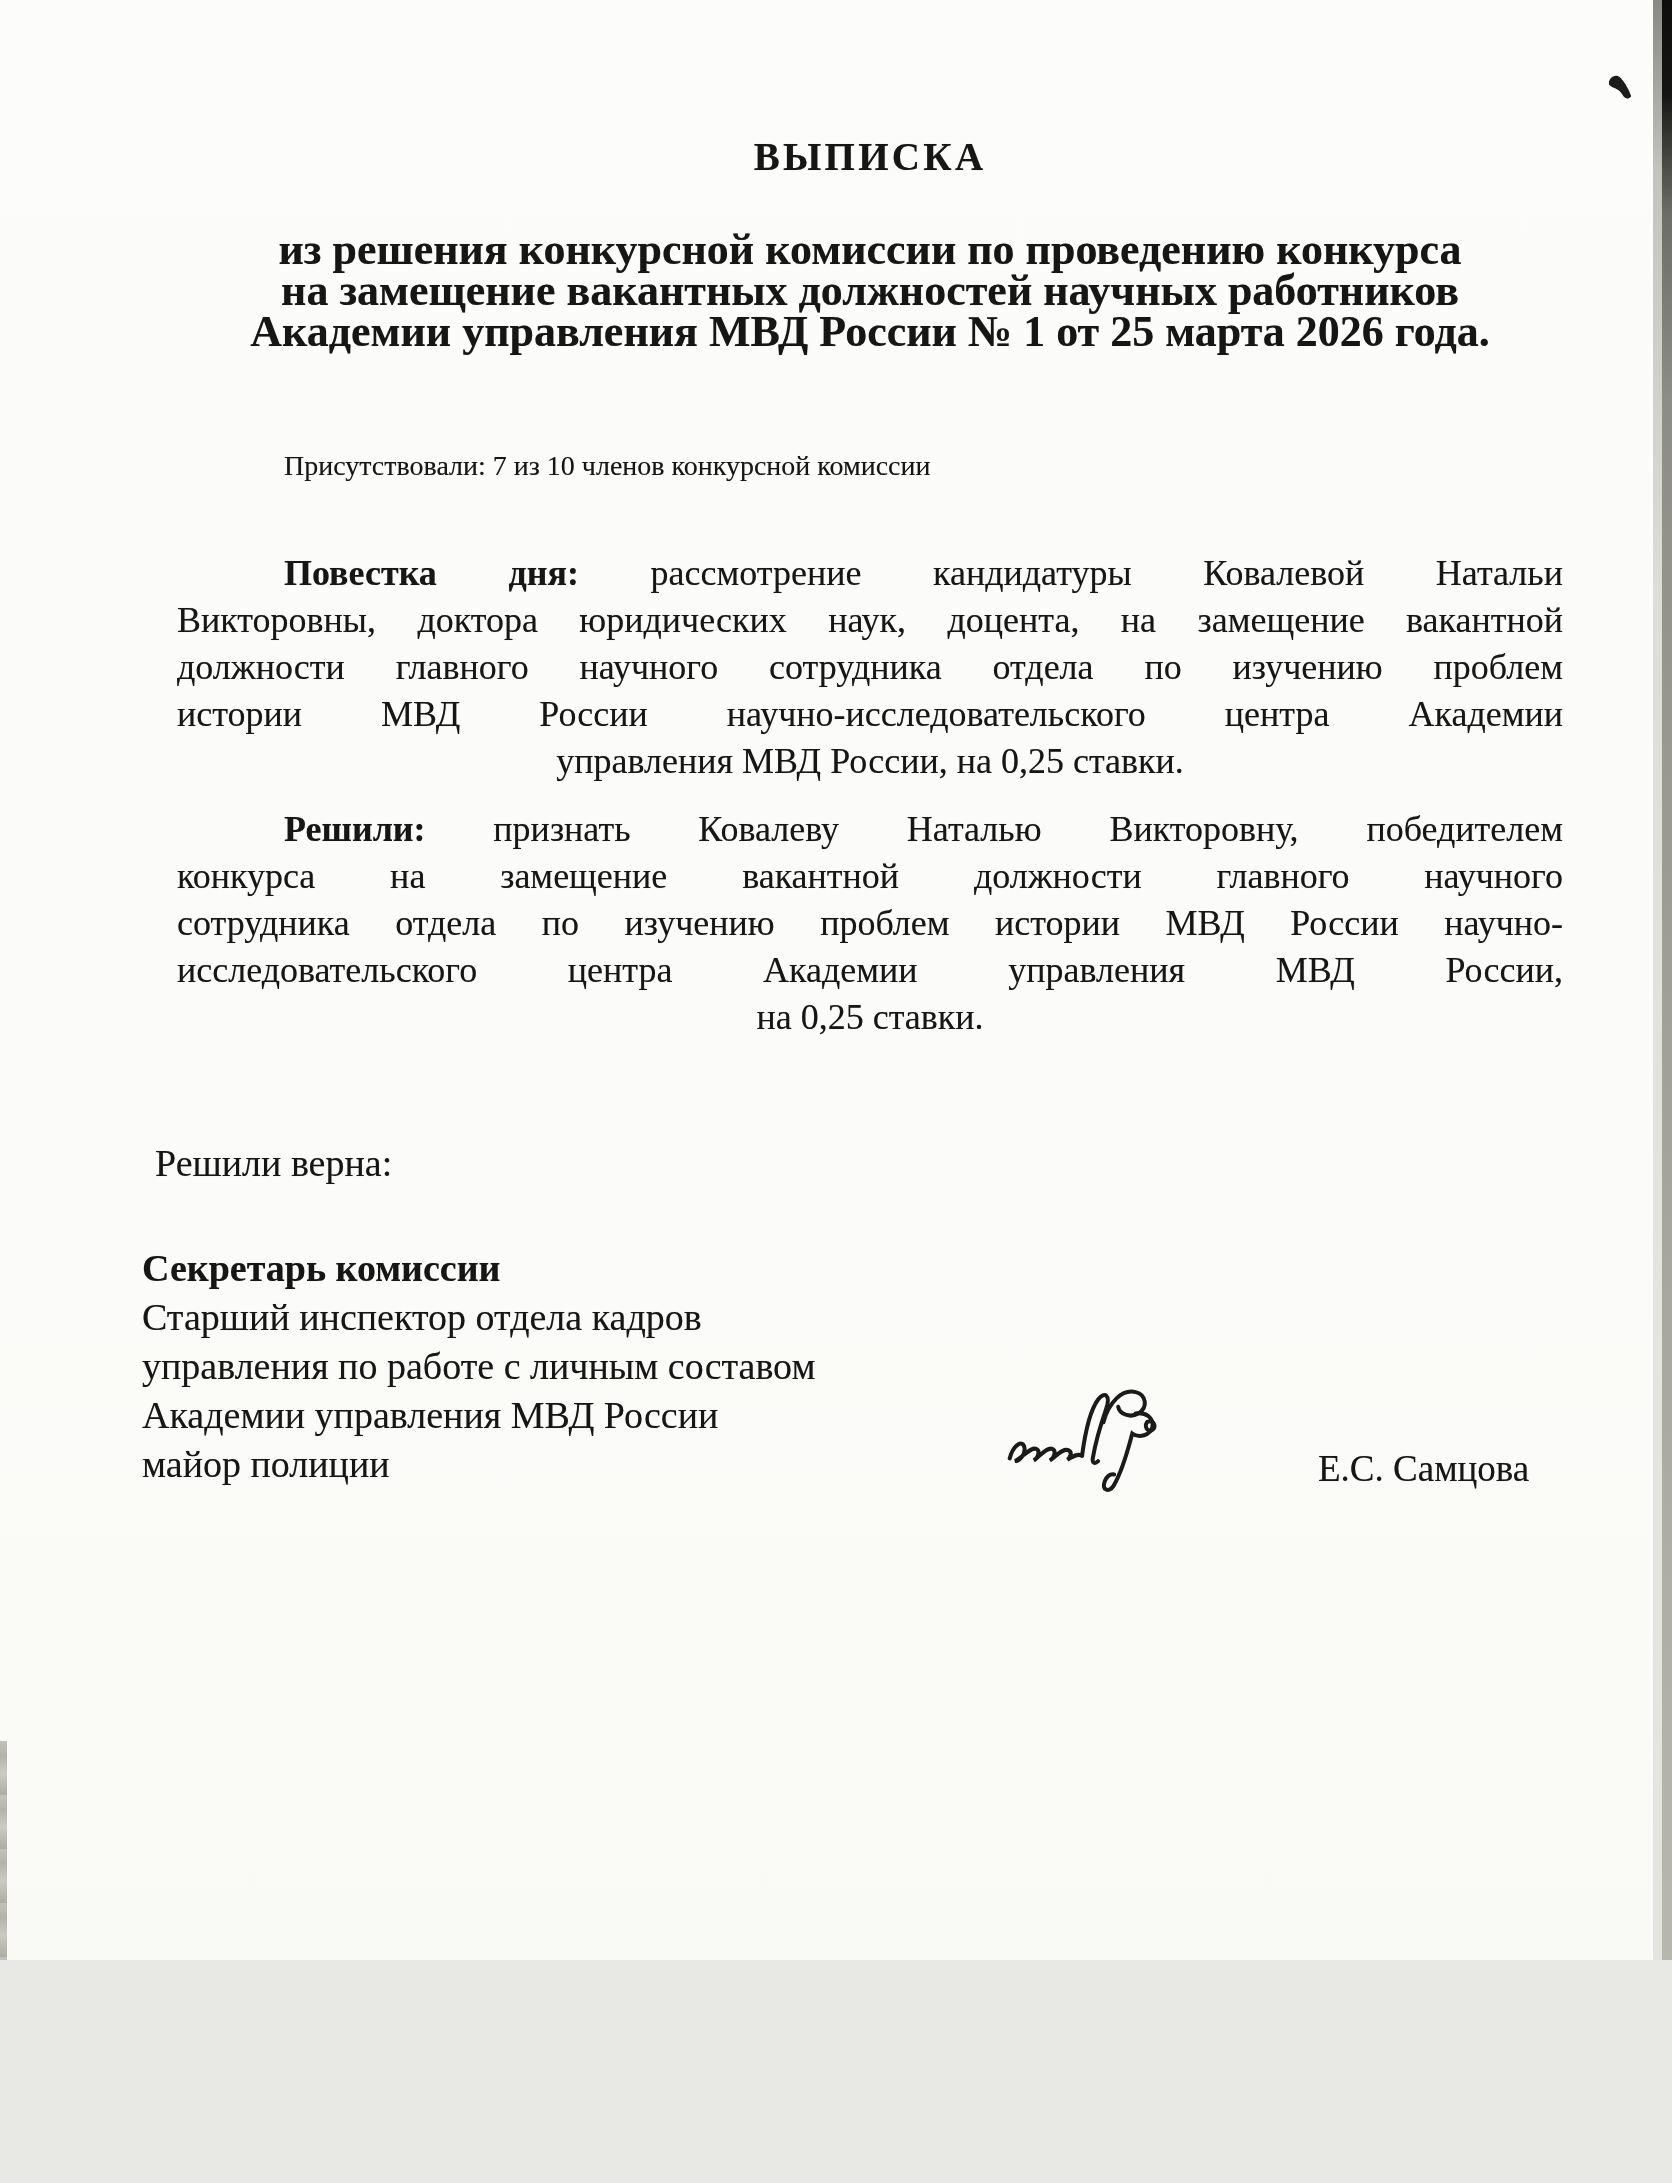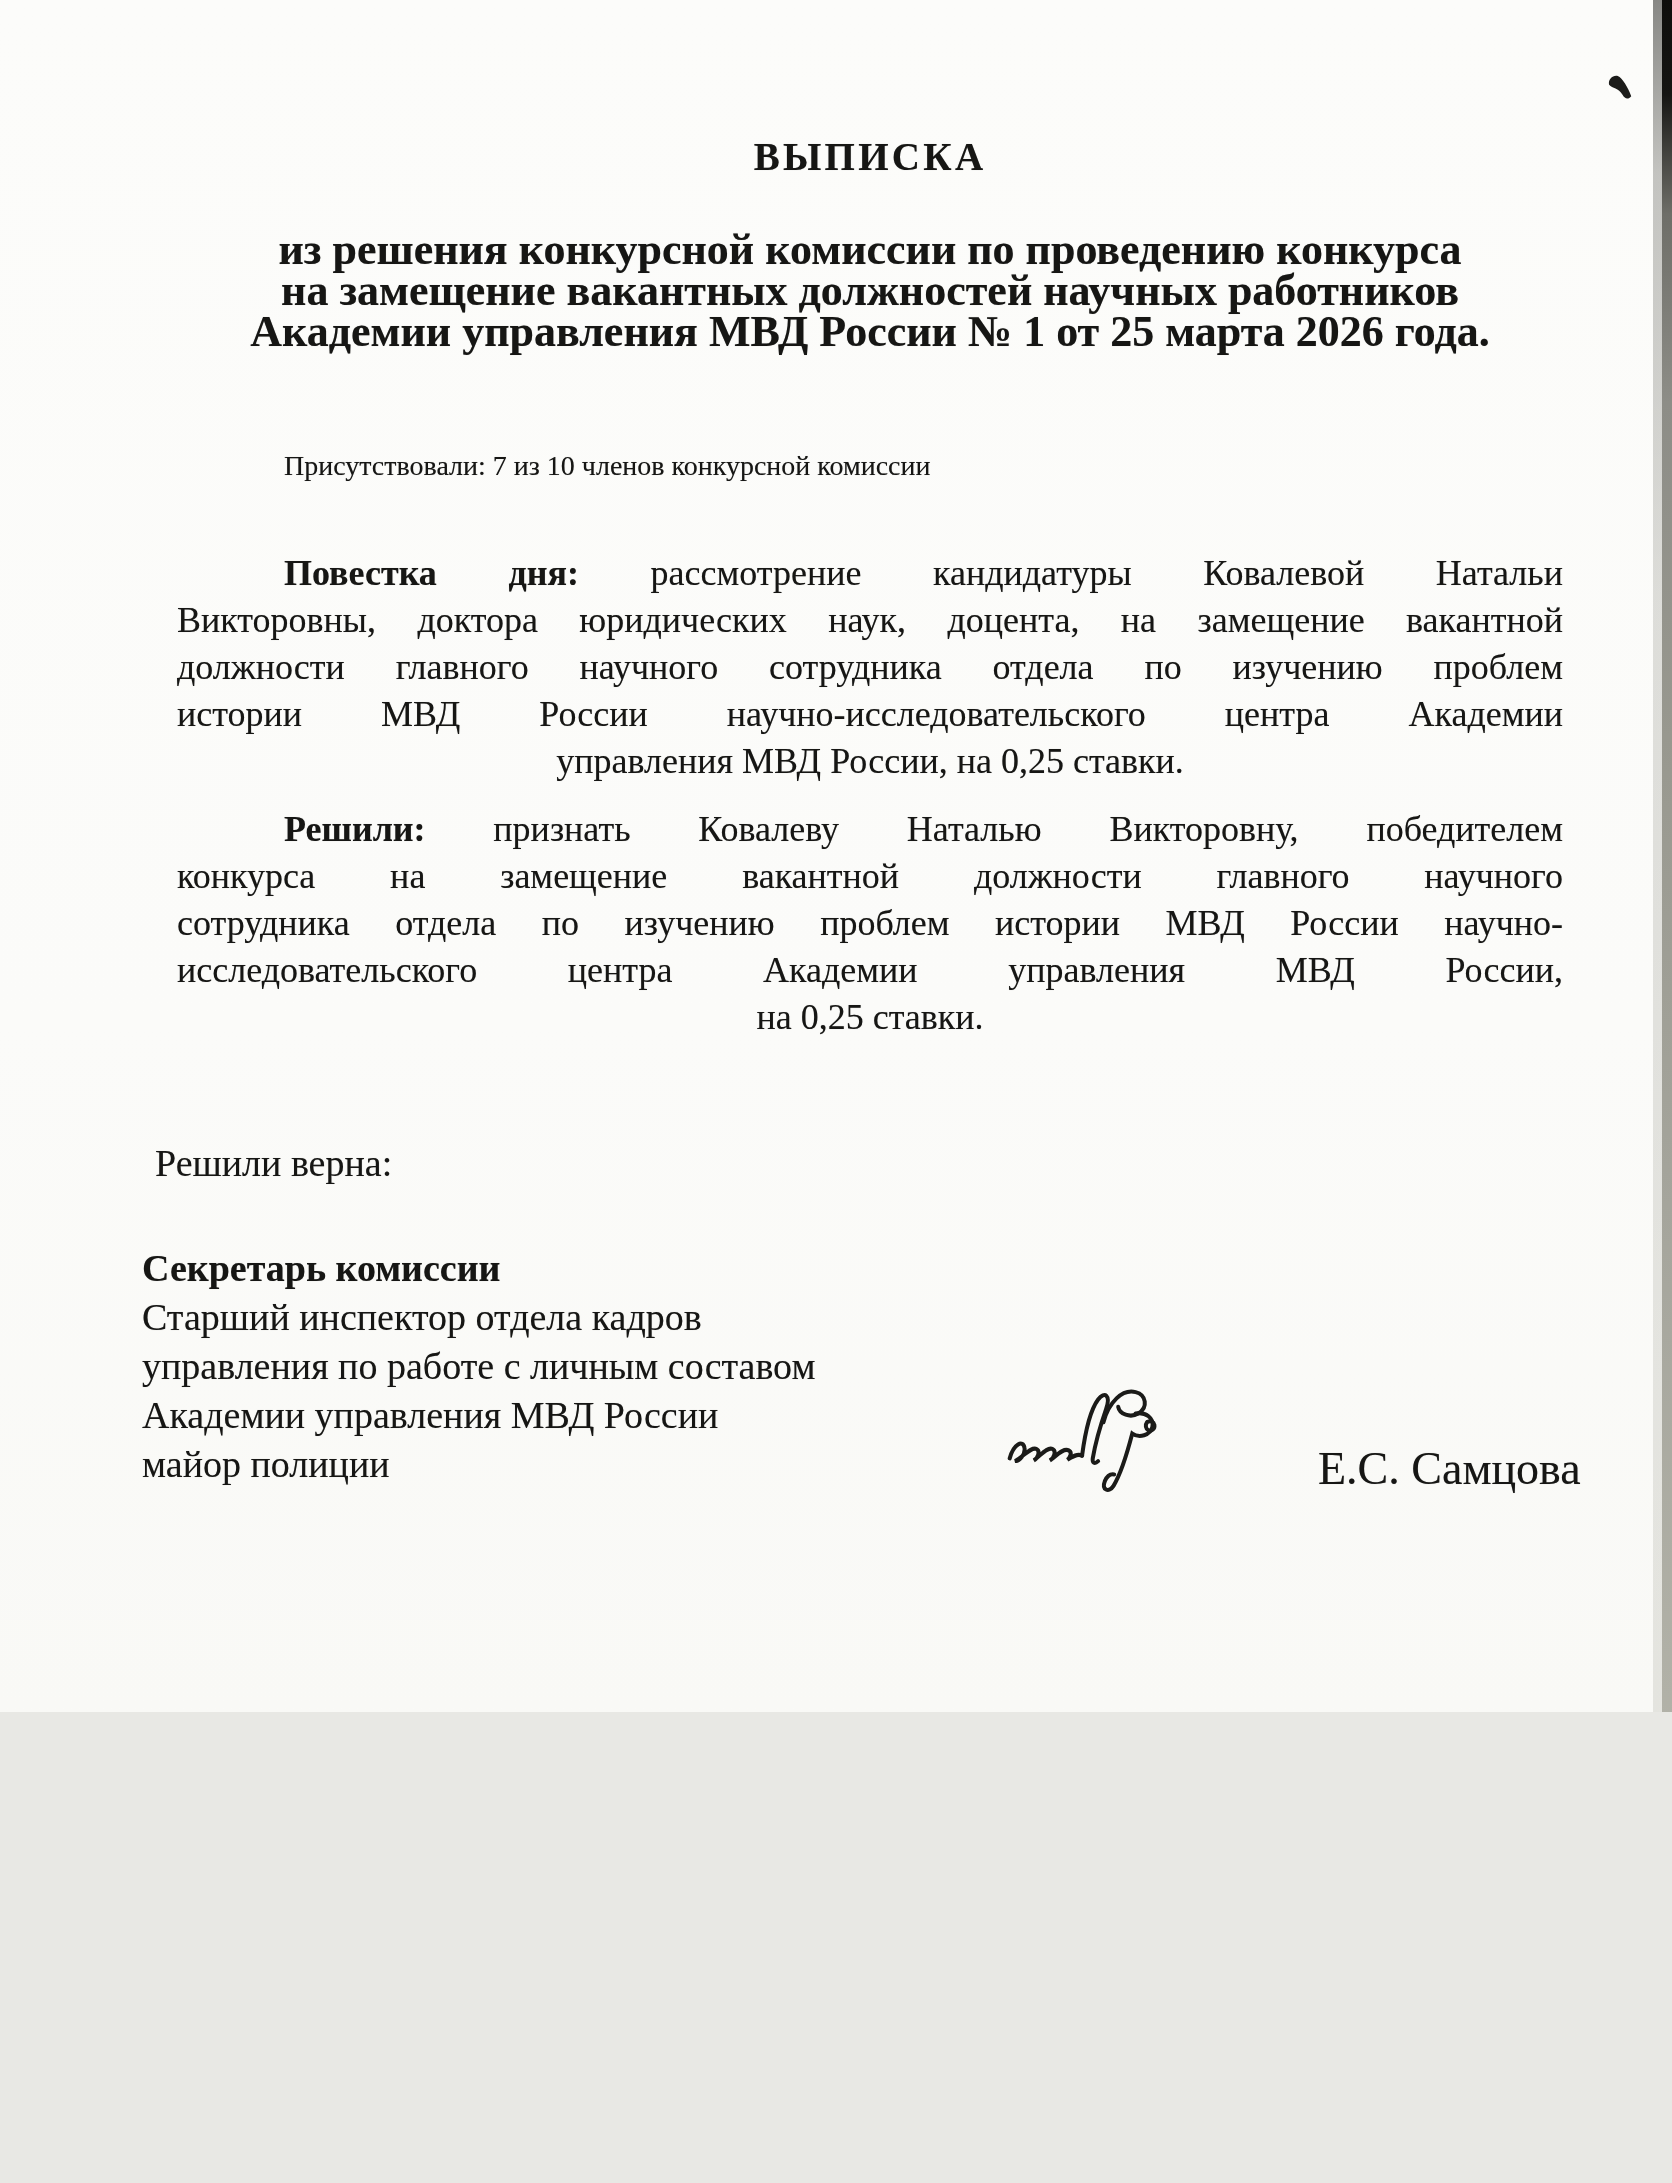--- a/index.html
+++ b/index.html
@@ -4,21 +4,21 @@
 <style>
   html,body{margin:0;padding:0;}
   body{
     width:1673px;height:2183px;
     background:#e8e8e4;
     font-family:"Liberation Serif","DejaVu Serif",serif;
     color:#161614;
   }
   .page{
     position:relative;
-    width:1673px;height:1712px;
+    width:1673px;height:1960px;
     background:linear-gradient(180deg,#fcfcfa 0%,#fbfbf9 60%,#f9f9f6 100%);
     overflow:hidden;
   }
   .txt{ text-shadow:0 0 0.7px rgba(20,20,20,.4); }
 
   .doc-title{
     position:absolute;left:100px;top:133px;width:1540px;
     text-align:center;
     font-size:39px;font-weight:bold;letter-spacing:3.3px;
     line-height:47px;
@@ -57,21 +57,21 @@
     position:absolute;left:155px;top:1139px;
     font-size:38px;line-height:48px;
   }
   .sig-block{
     position:absolute;left:142px;top:1244px;width:837px;
     font-size:38px;line-height:49px;
   }
   .sig-block .role-title{ font-weight:bold; }
   .signatory-name{
     position:absolute;left:1318px;top:1445px;
-    font-size:46px;line-height:48px;
+    font-size:37px;line-height:48px;
   }
   .signature{
     position:absolute;left:999px;top:1378px;width:221px;height:134px;
   }
 
   
   .right-edge{
     position:absolute;right:0;top:0;width:10.7px;height:2183px;
     background:linear-gradient(180deg,
       #0e0e0c 0px,#151513 94px,#3a3a36 141px,#6e6e68 214px,

